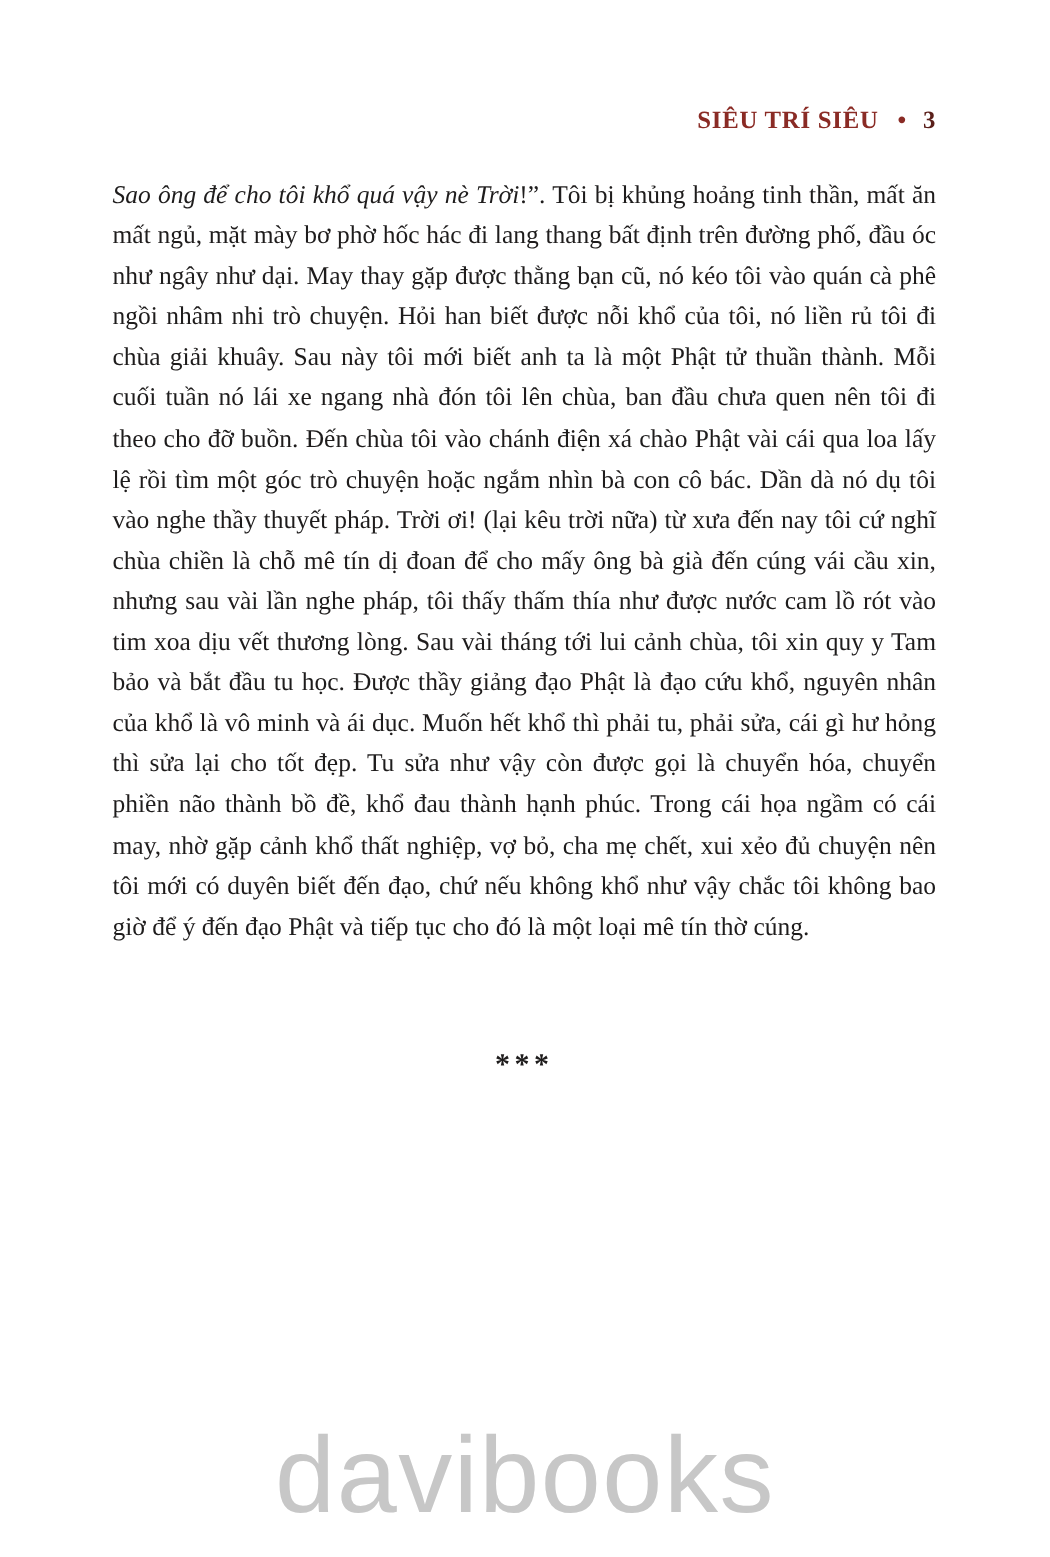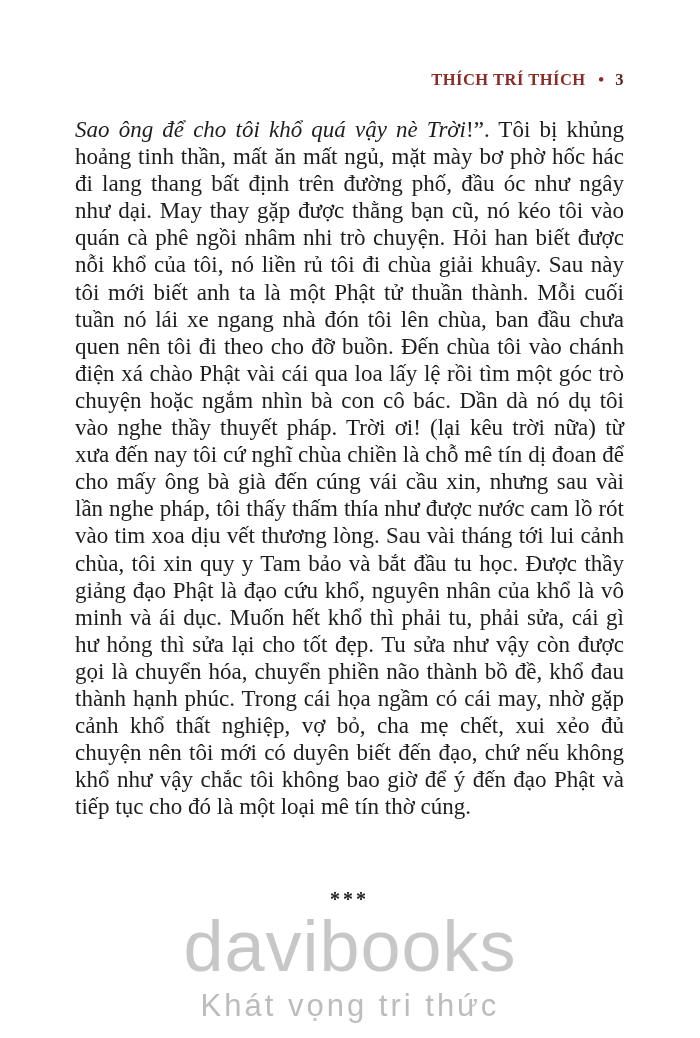--- a/index.html
+++ b/index.html
@@ -27,21 +27,21 @@
     font-weight: bold;
     letter-spacing: 0.5px;
     color: #8a2b25;
     margin-bottom: 26px;
   }
   .header-title { color: #8a2b25; }
   .header-bullet { color: #8a2b25; margin: 0 6px 0 8px; }
   .header-page-num { color: #5a1f1a; }
   .body-text {
     color: #1e1c1c;
-    font-size: 23px;
+    font-size: 17px;
     line-height: 27.1px;
     text-align: justify;
   }
   .body-text p {
     margin: 0;
   }
   .body-text em {
     font-style: italic;
   }
   .separator {
@@ -75,29 +75,28 @@
     letter-spacing: 3px;
   }
 </style>
 </head>
 <body>
 
 <div class="page">
   <div class="content">
 
     <header class="page-header">
-      <span class="header-title">THÍCH TRÍ THÍCH</span>
+      <span class="header-title">SIÊU TRÍ SIÊU</span>
       <span class="header-bullet">•</span>
       <span class="header-page-num">3</span>
     </header>
 
     <main class="body-text">
       <p><em>Sao ông để cho tôi khổ quá vậy nè Trời</em><span>!”. Tôi bị khủng hoảng tinh thần, mất ăn mất ngủ, mặt mày bơ phờ hốc hác đi lang thang bất định trên đường phố, đầu óc như ngây như dại. May thay gặp được thằng bạn cũ, nó kéo tôi vào quán cà phê ngồi nhâm nhi trò chuyện. Hỏi han biết được nỗi khổ của tôi, nó liền rủ tôi đi chùa giải khuây. Sau này tôi mới biết anh ta là một Phật tử thuần thành. Mỗi cuối tuần nó lái xe ngang nhà đón tôi lên chùa, ban đầu chưa quen nên tôi đi theo cho đỡ buồn. Đến chùa tôi vào chánh điện xá chào Phật vài cái qua loa lấy lệ rồi tìm một góc trò chuyện hoặc ngắm nhìn bà con cô bác. Dần dà nó dụ tôi vào nghe thầy thuyết pháp. Trời ơi! (lại kêu trời nữa) từ xưa đến nay tôi cứ nghĩ chùa chiền là chỗ mê tín dị đoan để cho mấy ông bà già đến cúng vái cầu xin, nhưng sau vài lần nghe pháp, tôi thấy thấm thía như được nước cam lồ rót vào tim xoa dịu vết thương lòng. Sau vài tháng tới lui cảnh chùa, tôi xin quy y Tam bảo và bắt đầu tu học. Được thầy giảng đạo Phật là đạo cứu khổ, nguyên nhân của khổ là vô minh và ái dục. Muốn hết khổ thì phải tu, phải sửa, cái gì hư hỏng thì sửa lại cho tốt đẹp. Tu sửa như vậy còn được gọi là chuyển hóa, chuyển phiền não thành bồ đề, khổ đau thành hạnh phúc. Trong cái họa ngầm có cái may, nhờ gặp cảnh khổ thất nghiệp, vợ bỏ, cha mẹ chết, xui xẻo đủ chuyện nên tôi mới có duyên biết đến đạo, chứ nếu không khổ như vậy chắc tôi không bao giờ để ý đến đạo Phật và tiếp tục cho đó là một loại mê tín thờ cúng.</span></p>
     </main>
 
     <div class="separator">***</div>
   </div>
 
   <div class="watermark">
     <div class="wm-brand">davibooks</div>
-    <div class="wm-tagline">Khát vọng tri thức</div>
   </div>
 </div>
 
 </body></html>

